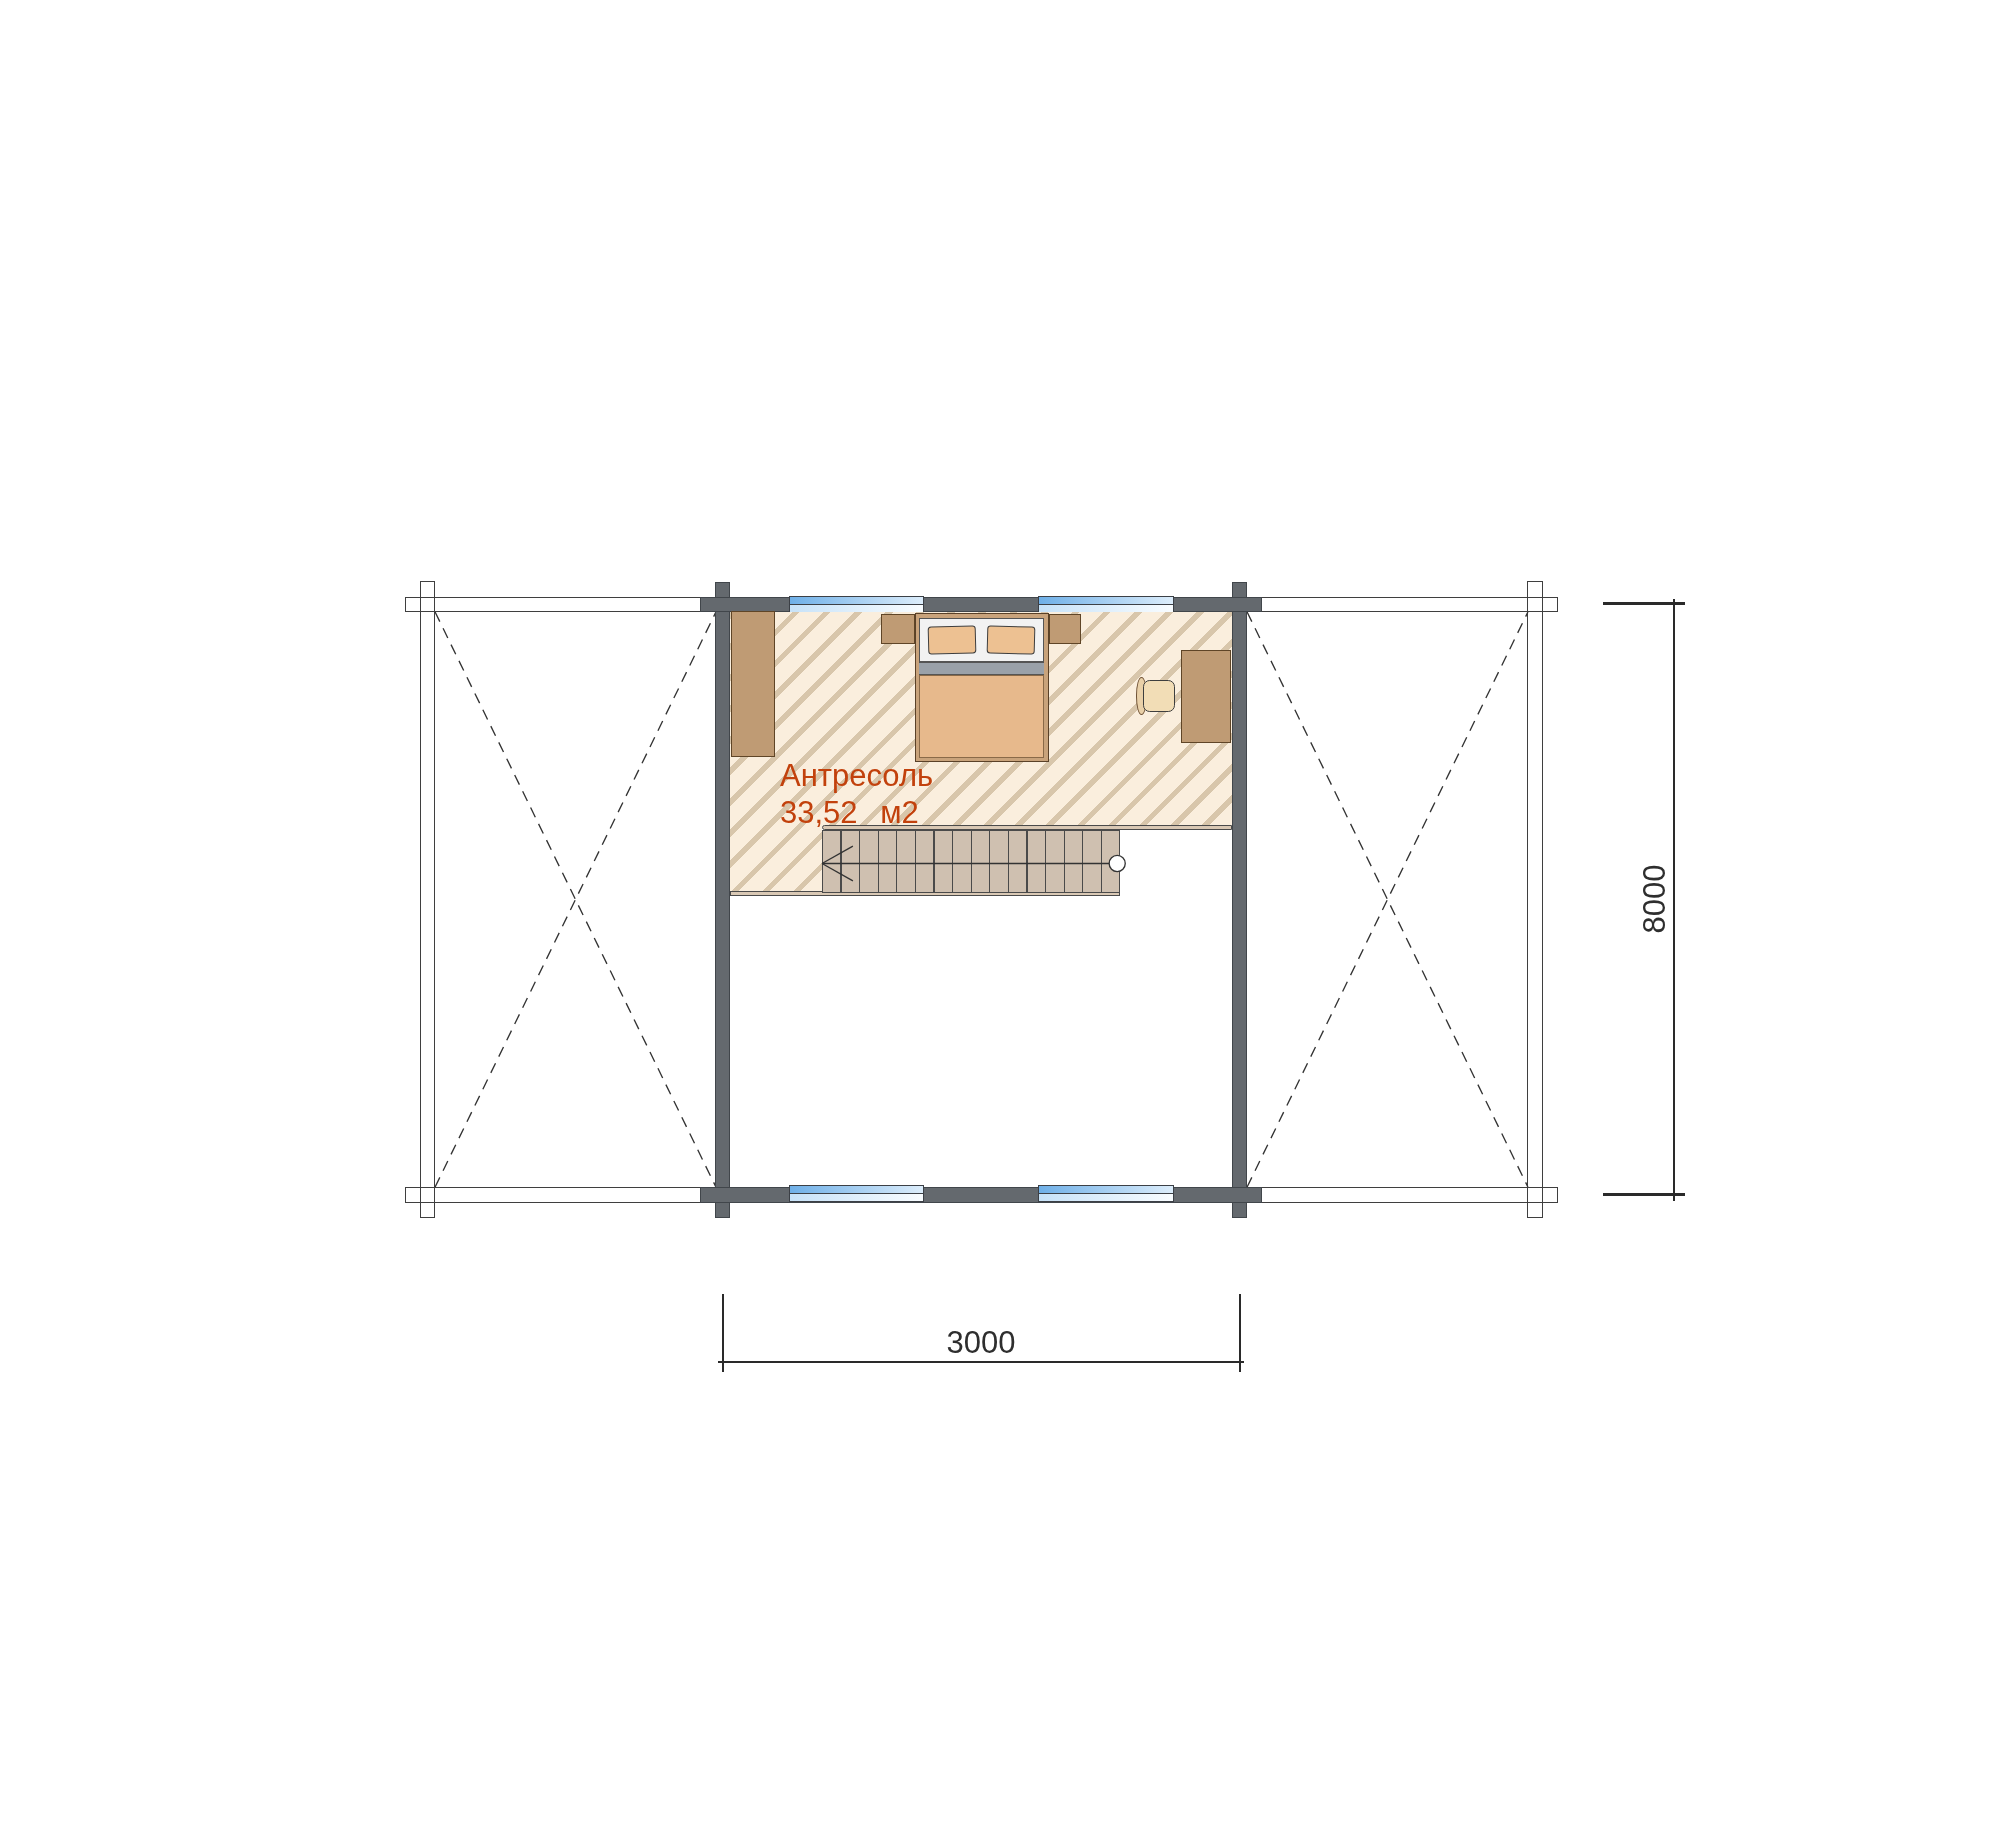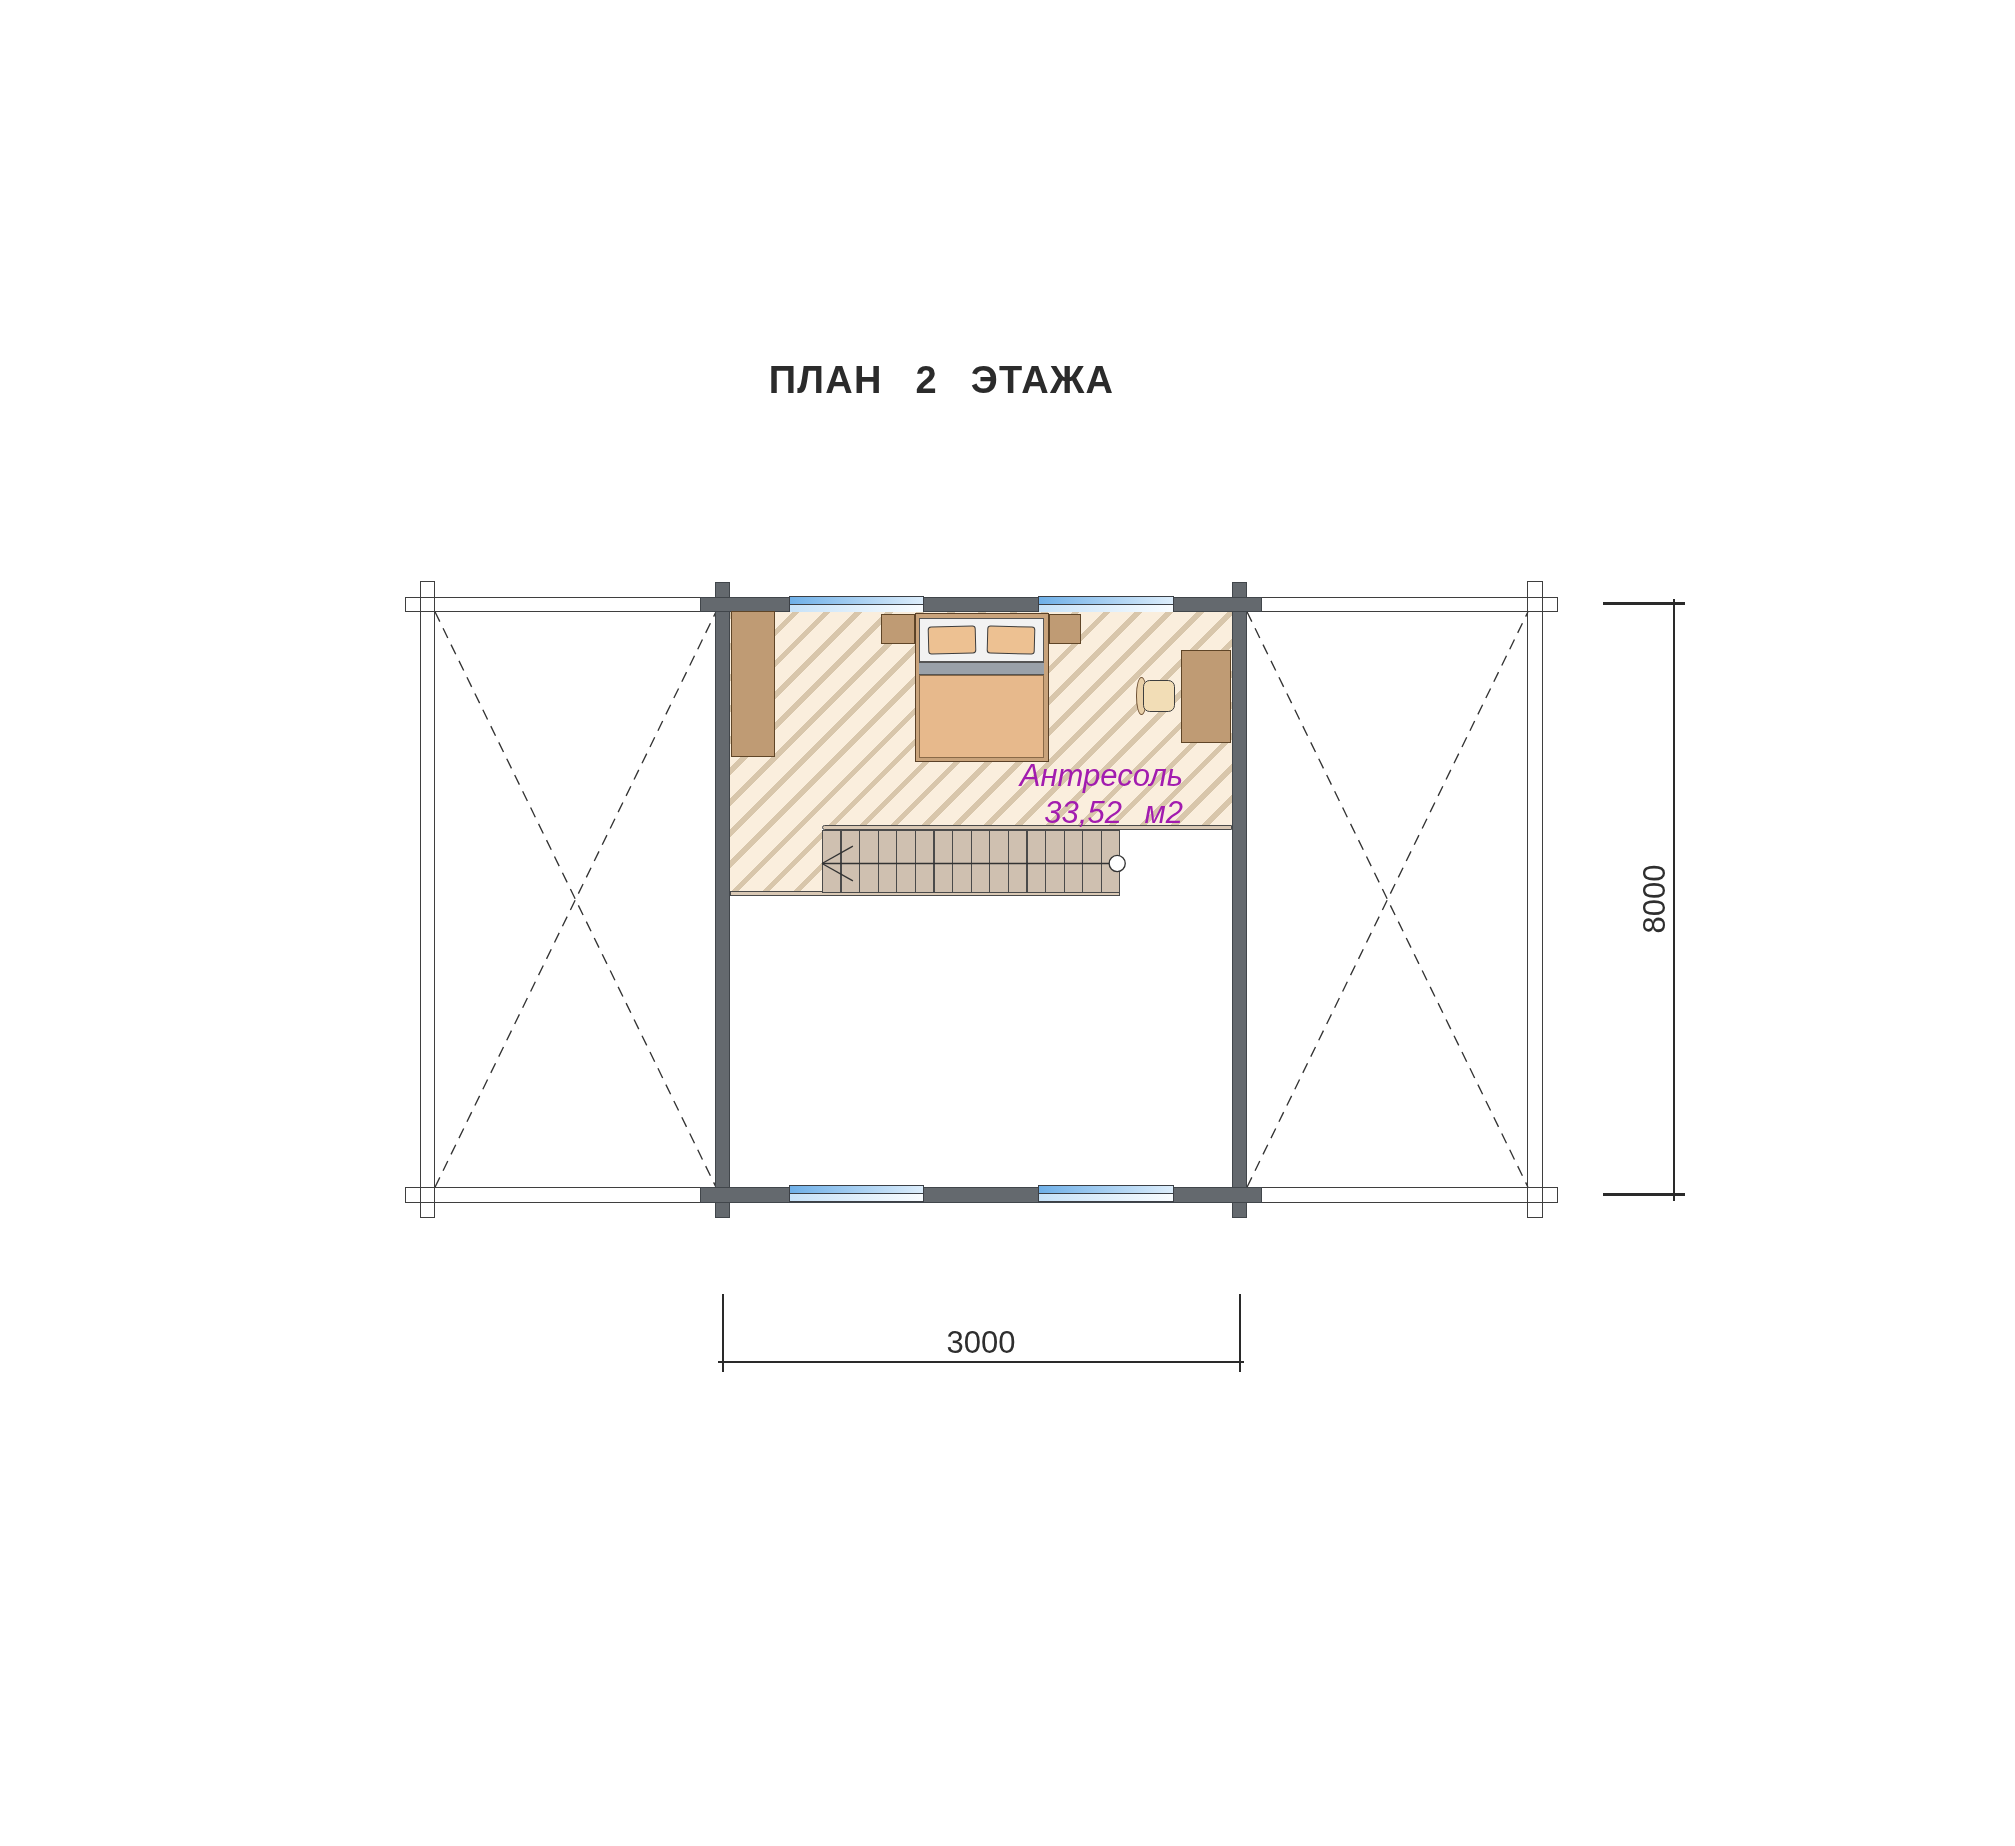--- a/index.html
+++ b/index.html
@@ -83,21 +83,21 @@
   .bed .pillow{top:12px;width:48px;height:28px;background:var(--pillow);
       border:1.3px solid #3e3e3e;border-radius:3.4px;}
   .bed .pil-l{left:12px;transform:rotate(-1.5deg);}
   .bed .pil-r{left:71px;transform:rotate(1.5deg);}
   .bed .band{left:3.4px;top:48px;width:125px;height:12.8px;background:var(--grayband);
       border-top:0.7px solid #555;border-bottom:0.7px solid #555;}
   .bed .blanket{left:3.4px;top:61px;width:125px;height:83px;background:var(--blanket);
       border:0.7px solid #8a6a48;}
 
   
-  .roomlabel{width:403px;text-align:right;font-size:31px;color:#a21caf;white-space:nowrap;font-style:italic;}
+  .roomlabel{width:403px;text-align:left;font-size:31px;color:#c2410c;white-space:nowrap;}
   .lab-mez{left:780px;top:758px;word-spacing:0.2em;}
   .lab-area{left:780px;top:795px;word-spacing:0.45em;}
   .lab-void{left:780px;top:1029px;font-size:32px;word-spacing:0.45em;}
 
   
   .dimline{background:#2a2a2a;}
   .dim-b-line{left:718px;top:1361px;width:526px;height:2px;}
   .dim-b-ext1{left:722px;top:1294px;width:2px;height:78px;}
   .dim-b-ext2{left:1239px;top:1294px;width:2px;height:78px;}
   .dim-r-line{left:1673px;top:599px;width:2px;height:602px;}
@@ -105,21 +105,20 @@
   .dim-r-tick2{left:1603px;top:1193px;width:82px;height:2.7px;}
   .dimlabel{width:202px;text-align:center;font-size:31px;color:#2e2e2e;}
   .dim-b-label{left:880px;top:1325px;}
   .dim-r-label{left:1554px;top:881px;transform:rotate(-90deg);}
 </style>
 </head>
 <body>
 
 <div id="plan">
 
-  <div class="title">ПЛАН 2 ЭТАЖА</div>
 
   <div class="beam beam-tl"></div>
   <div class="beam beam-bl"></div>
   <div class="post post-l"></div>
   <svg class="xbrace xbrace-l" viewBox="0 0 418 856">
     <line x1="0" y1="0" x2="418" y2="856" stroke="#333" stroke-width="2" stroke-dasharray="16 11"></line>
     <line x1="0" y1="856" x2="418" y2="0" stroke="#333" stroke-width="2" stroke-dasharray="16 11"></line>
   </svg>
 
   <div class="beam beam-tr"></div>

